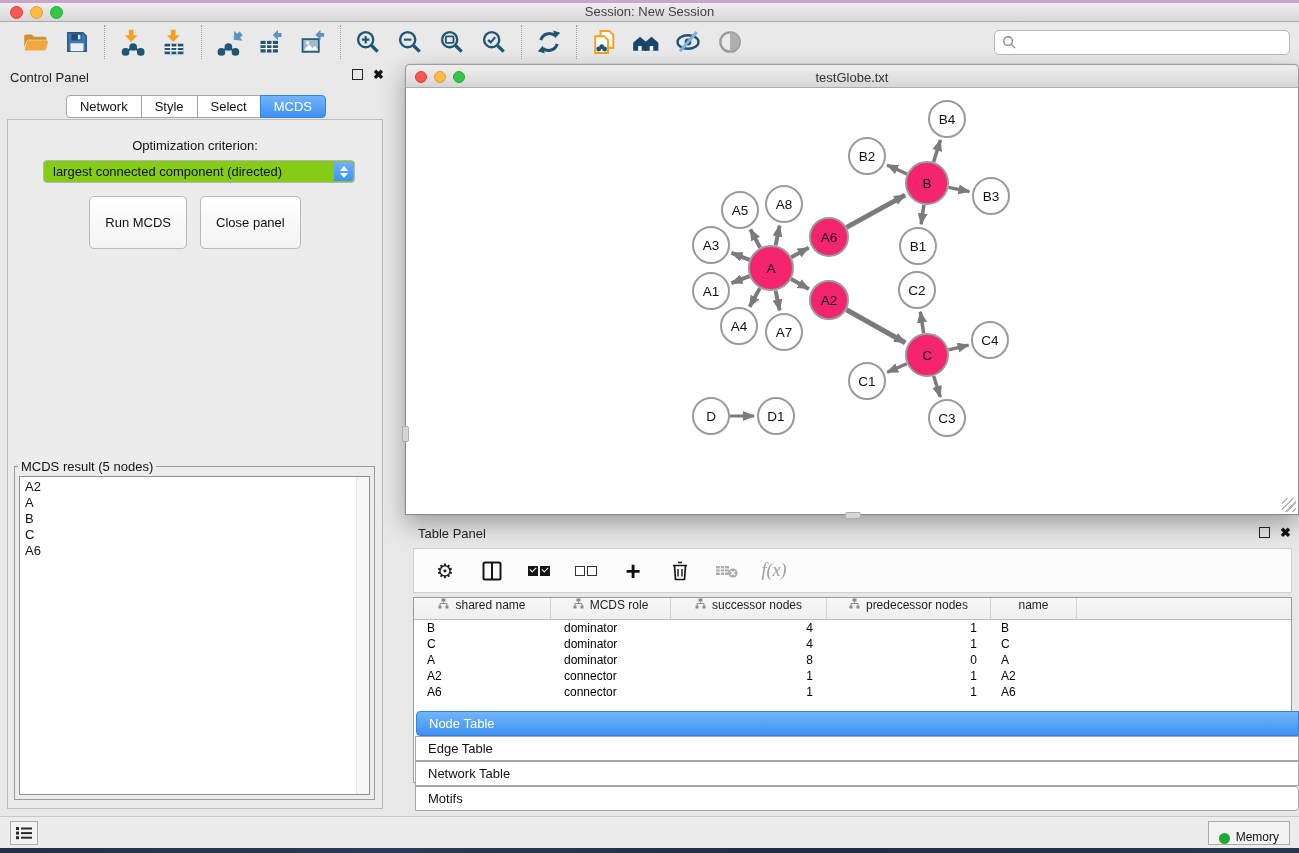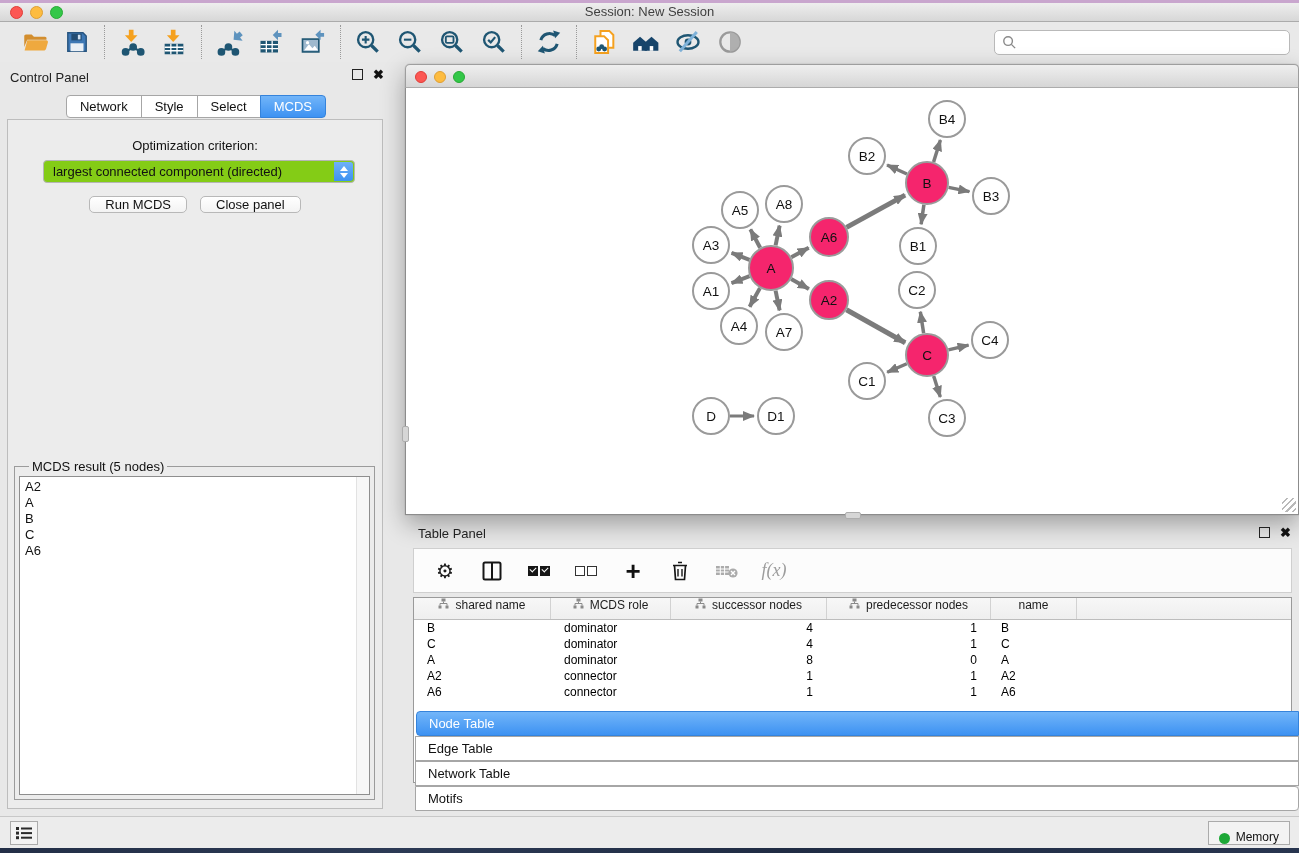--- a/index.html
+++ b/index.html
@@ -45,24 +45,24 @@
   .opt-label { position:absolute; top:18px; left:0; right:0; text-align:center; font-size:13px; color:#111; }
   .criterion-select { position:absolute; left:35px; right:27px; top:40px; height:23px; background:#84cc16;
     border:1px solid #B5B5B5; border-radius:4px; font-size:13px; display:flex; align-items:center;
     padding-left:9px; color:#111; }
   .select-stepper { position:absolute; right:1px; top:1px; bottom:1px; width:19px; border-radius:0 3px 3px 0;
     background:linear-gradient(#6FB1F8,#3D92F2); display:flex; flex-direction:column; align-items:center; justify-content:center; gap:2px; }
   .chev-up { width:0; height:0; border-left:4px solid transparent; border-right:4px solid transparent; border-bottom:5px solid #fff; }
   .chev-dn { width:0; height:0; border-left:4px solid transparent; border-right:4px solid transparent; border-top:5px solid #fff; }
   .cp-buttons { position:absolute; top:76px; left:0; right:0; display:flex; justify-content:center; gap:13px; }
   .mac-btn { background:linear-gradient(#FFFFFF,#F3F3F3); border:1px solid #B8B8B8; border-radius:5px;
-    font-size:13px; padding:0 15px; color:#111; font-family:inherit; }
+    font-size:13px; padding:18px 15px; color:#111; font-family:inherit; }
   .mcds-fieldset { position:absolute; left:6px; right:7px; top:339px; bottom:8px;
     border:1px solid #9B9B9B; background:transparent; }
-  .mcds-fieldset legend { font-size:13px; margin-left:14px; padding:0 3px; color:#111; }
+  .mcds-fieldset legend { font-size:13px; margin-left:3px; padding:0 3px; color:#111; }
   .mcds-listbox { position:absolute; left:4px; right:4px; top:2px; bottom:4px; background:#fff;
     border:1px solid #8E8E8E; overflow:hidden; }
   .mcds-scroll { position:absolute; right:0; top:0; bottom:0; width:13px; background:#F7F7F7; border-left:1px solid #E2E2E2; }
   .mcds-item { font-size:13px; padding:0 5px; height:16px; line-height:16px; color:#111; }
   .mcds-listbox .inner { padding-top:2px; }
 
   
   .network-window { position:absolute; left:405px; top:64px; width:894px; height:451px;
     box-shadow:0 9px 24px rgba(0,0,0,.32), 0 0 1px rgba(0,0,0,.45); border-radius:5px 5px 0 0; }
   .nw-titlebar { position:absolute; left:0; right:0; top:0; height:24px;
@@ -329,20 +329,21 @@
       </div>
     </fieldset>
   </div>
 </div>
 
 <div class="network-window">
   <div class="nw-titlebar">
     <div class="tl red"></div>
     <div class="tl yellow"></div>
     <div class="tl green"></div>
+    <div class="nw-title">testGlobe.txt</div>
   </div>
   <div class="nw-canvas">
     <svg id="graph-svg" width="892" height="425" viewBox="0 0 892 425">
       <defs>
         <marker id="arrow" markerUnits="userSpaceOnUse" markerWidth="12" markerHeight="10" refX="11" refY="5" orient="auto">
           <path d="M0 0 L12 5 L0 10 z" fill="#7B7B7B"></path>
         </marker>
       </defs>
       <g id="graph-edges">
           <line x1="354.158322762694" y1="159.71557162052426" x2="344.3702999661188" y2="141.4024967108029" stroke="#7B7B7B" stroke-width="4" marker-end="url(#arrow)"></line>

